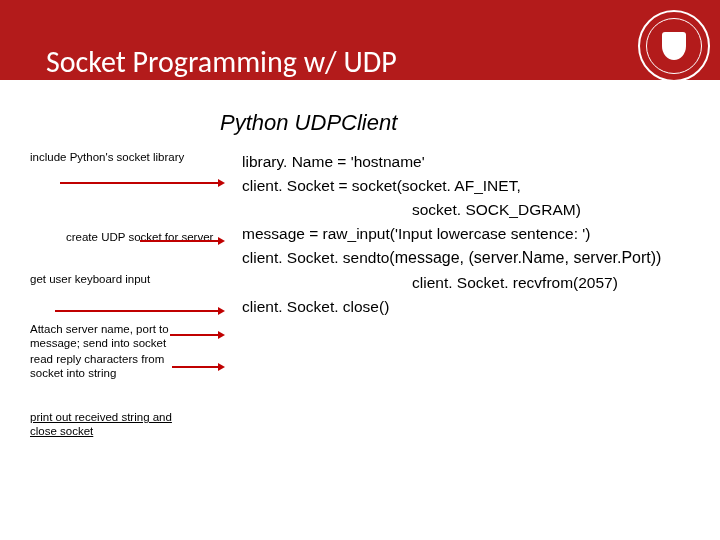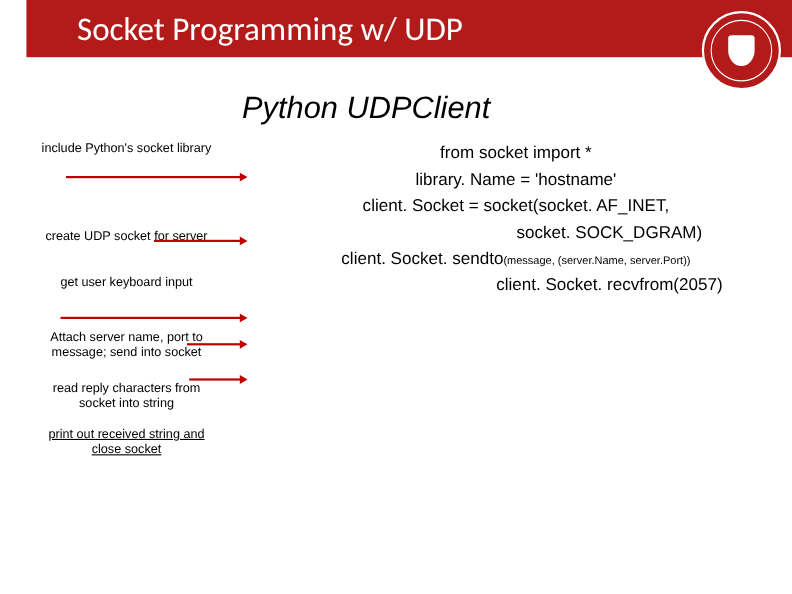--- a/index.html
+++ b/index.html
@@ -7,26 +7,25 @@
     width: 720px;
     height: 540px;
     background: #fff;
     font-family: Arial, Helvetica, sans-serif;
     position: relative;
     overflow: hidden;
   }
   .header {
     background: #b31b1b;
     color: #fff;
-    height: 52px;
+    height: 80px;
     display: flex;
-    align-items: center;
+    align-items: flex-end;
     padding-left: 46px;
     position: relative;
-    margin-left: 24px;
   }
   .header-title {
     font-family: "Calibri", Arial, sans-serif;
     font-size: 30px;
     font-weight: 400;
   }
   .seal {
     position: absolute;
     right: 10px;
     top: 10px;
@@ -50,31 +49,30 @@
   }
   .seal-shield {
     width: 24px;
     height: 28px;
     background: #fff;
     border-radius: 3px 3px 50% 50%;
   }
   .subtitle {
     font-family: Arial, sans-serif;
     font-style: italic;
-    font-size: 28px;
+    font-size: 22px;
     color: #000;
     margin-left: 220px;
     margin-top: 30px;
     margin-bottom: 10px;
   }
   .content {
     position: relative;
-    padding-left: 18px;
+    padding-left: 42px;
     padding-top: 4px;
-    text-align: center;
   }
   .annotations {
     position: absolute;
     left: 30px;
     top: 4px;
     width: 185px;
     font-size: 11.5px;
     line-height: 1.25;
     color: #000;
     font-family: Arial, sans-serif;
@@ -99,21 +97,21 @@
   }
   .code {
     margin-left: 200px;
     font-family: Arial, sans-serif;
     font-size: 15.5px;
     line-height: 1.55;
     color: #000;
   }
   .code .indent1 { padding-left: 170px; }
   .code .indent2 { padding-left: 170px; }
-  .small { font-size: 10px; }
+  .small { font-size: 16px; }
 </style>
 </head>
 <body>
 
 <div class="header">
   <span class="header-title">Socket Programming w/ UDP</span>
   <div class="seal">
     <div class="seal-inner">
       <div class="seal-shield"></div>
     </div>
@@ -121,39 +119,40 @@
 </div>
 
 <div class="subtitle">Python UDPClient</div>
 
 <div class="content">
 
   <div class="annotations">
     <div class="anno" style="top:0px;">include Python's socket library</div>
     <div class="arrow" style="top:32px; left:30px; width:160px;"></div>
 
-    <div class="anno" style="top:80px;">create UDP socket for server</div>
+    <div class="anno" style="top:80px;margin-left:36px;">create UDP socket for server</div>
     <div class="arrow" style="top:90px; left:110px; width:80px;"></div>
 
     <div class="anno" style="top:122px;">get user keyboard input</div>
     <div class="arrow" style="top:160px; left:25px; width:165px;"></div>
 
     <div class="anno" style="top:172px;">Attach server name, port to message; send into socket</div>
     <div class="arrow" style="top:184px; left:140px; width:50px;"></div>
 
-    <div class="anno" style="top:218px;">read reply characters from socket into string</div>
+    <div class="anno" style="top:202px;">read reply characters from socket into string</div>
     <div class="arrow" style="top:216px; left:142px; width:48px;"></div>
 
     <div class="anno" style="top:260px;text-decoration:underline;">print out received string and close socket</div>
   </div>
 
   <div class="code">
-    <div>from socket import *</div>
     <div>library. Name = 'hostname'</div>
     <div>client. Socket = socket(socket. AF_INET,</div>
     <div class="indent1">socket. SOCK_DGRAM)</div>
+    <div>message = raw_input('Input lowercase sentence: ')</div>
     <div>
       <span>client. Socket. sendto</span><span class="small">(message, (server.Name, server.Port))</span>
     </div>
     <div class="indent2">client. Socket. recvfrom(2057)</div>
+    <div>client. Socket. close()</div>
   </div>
 
 </div>
 
 </body></html>

